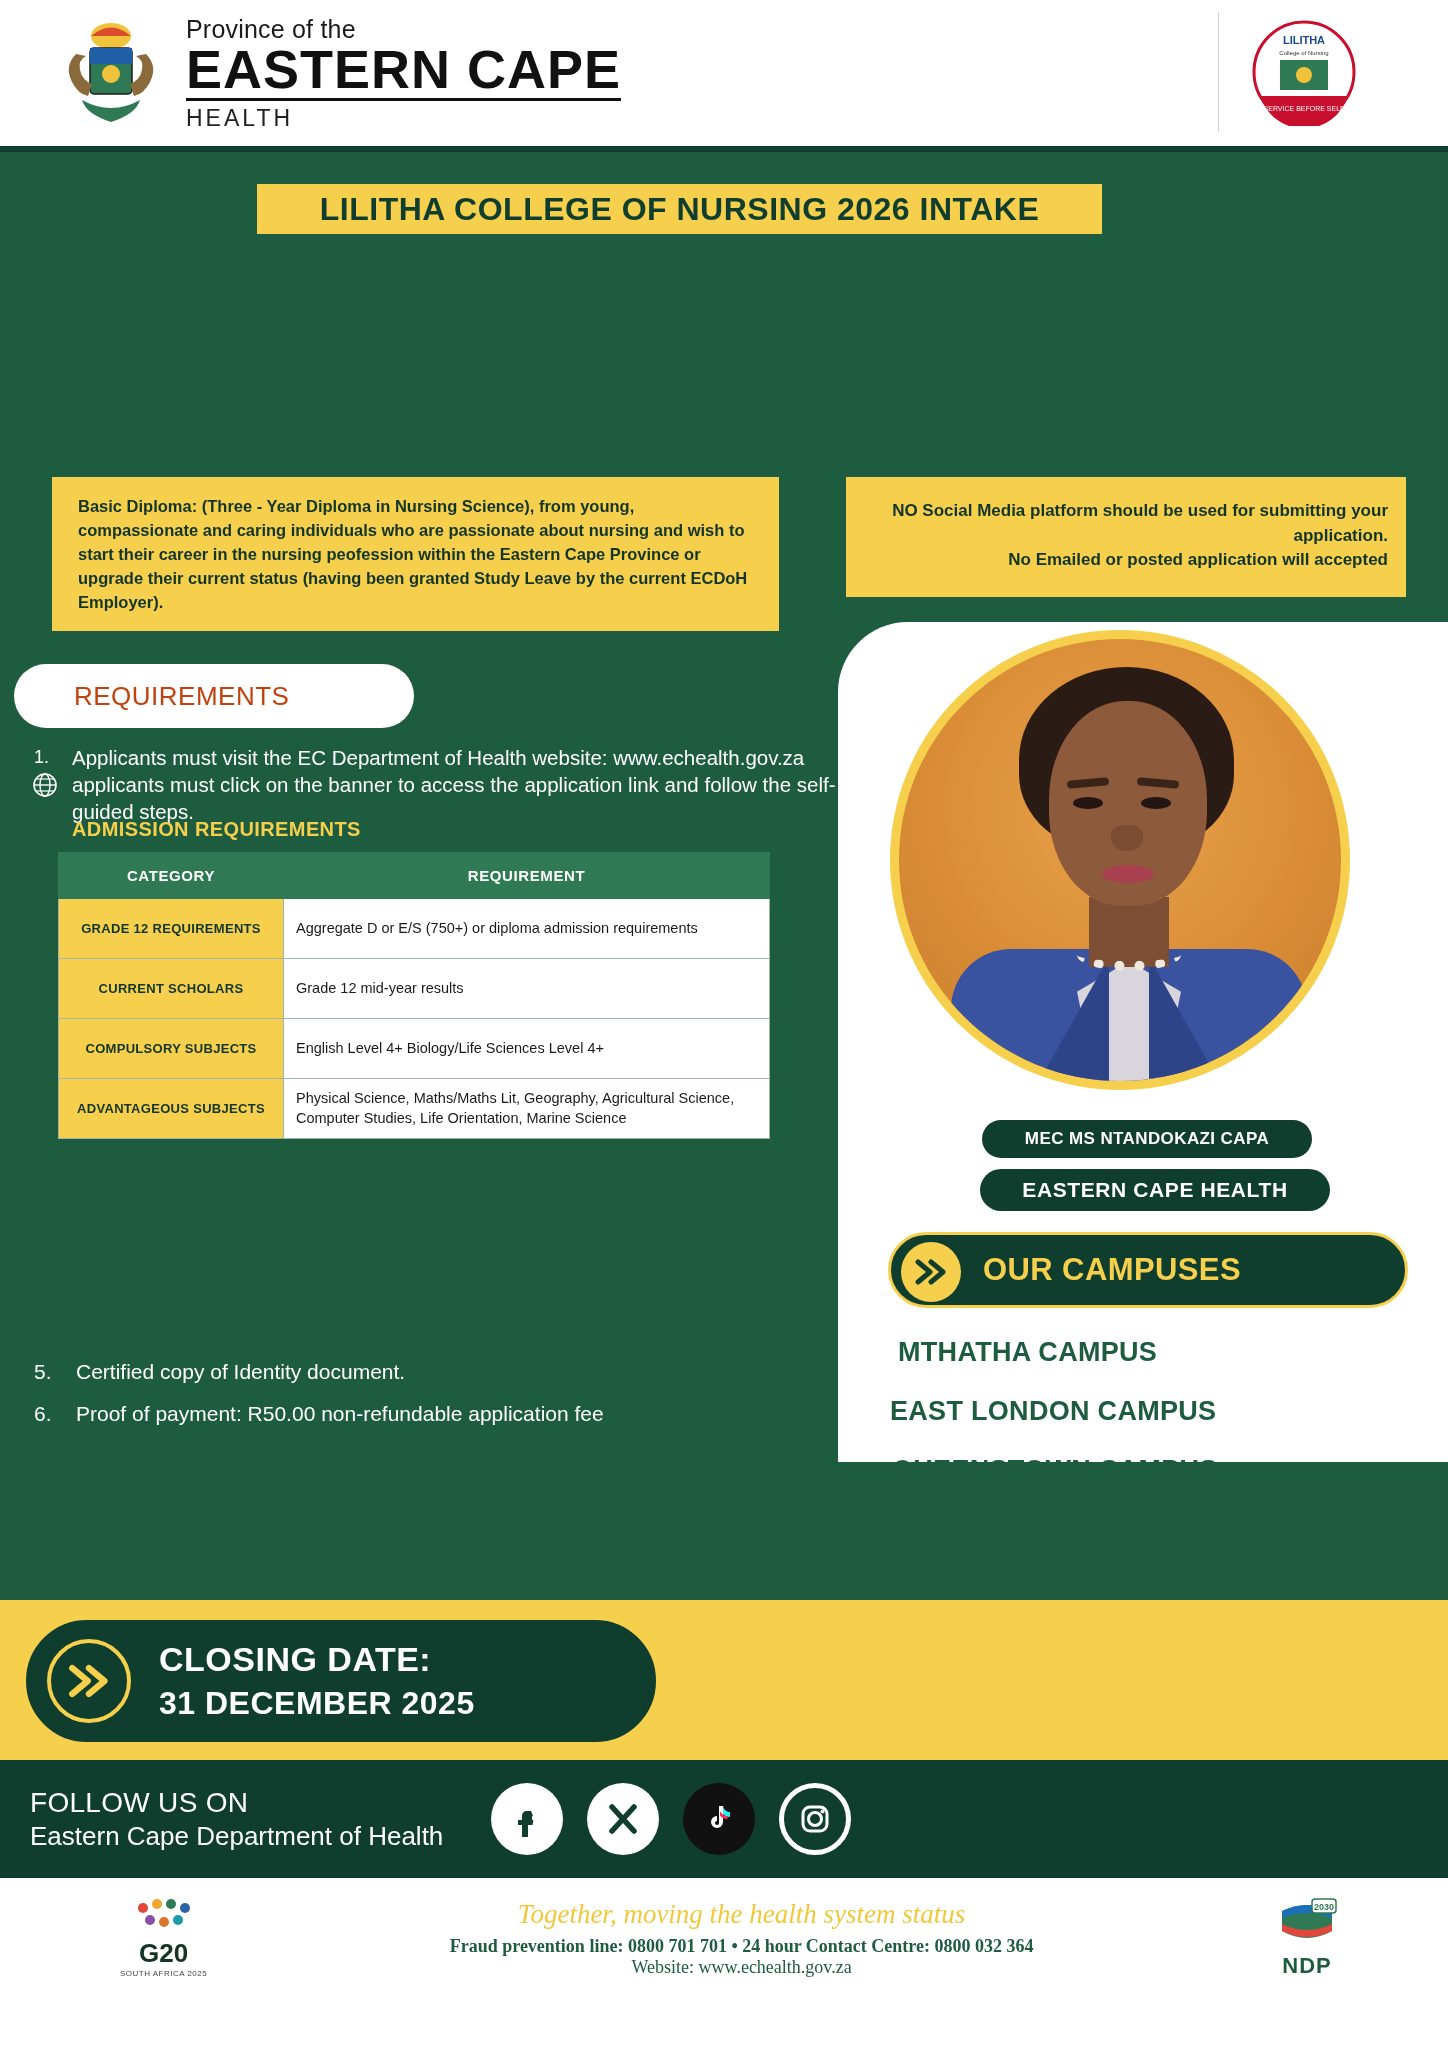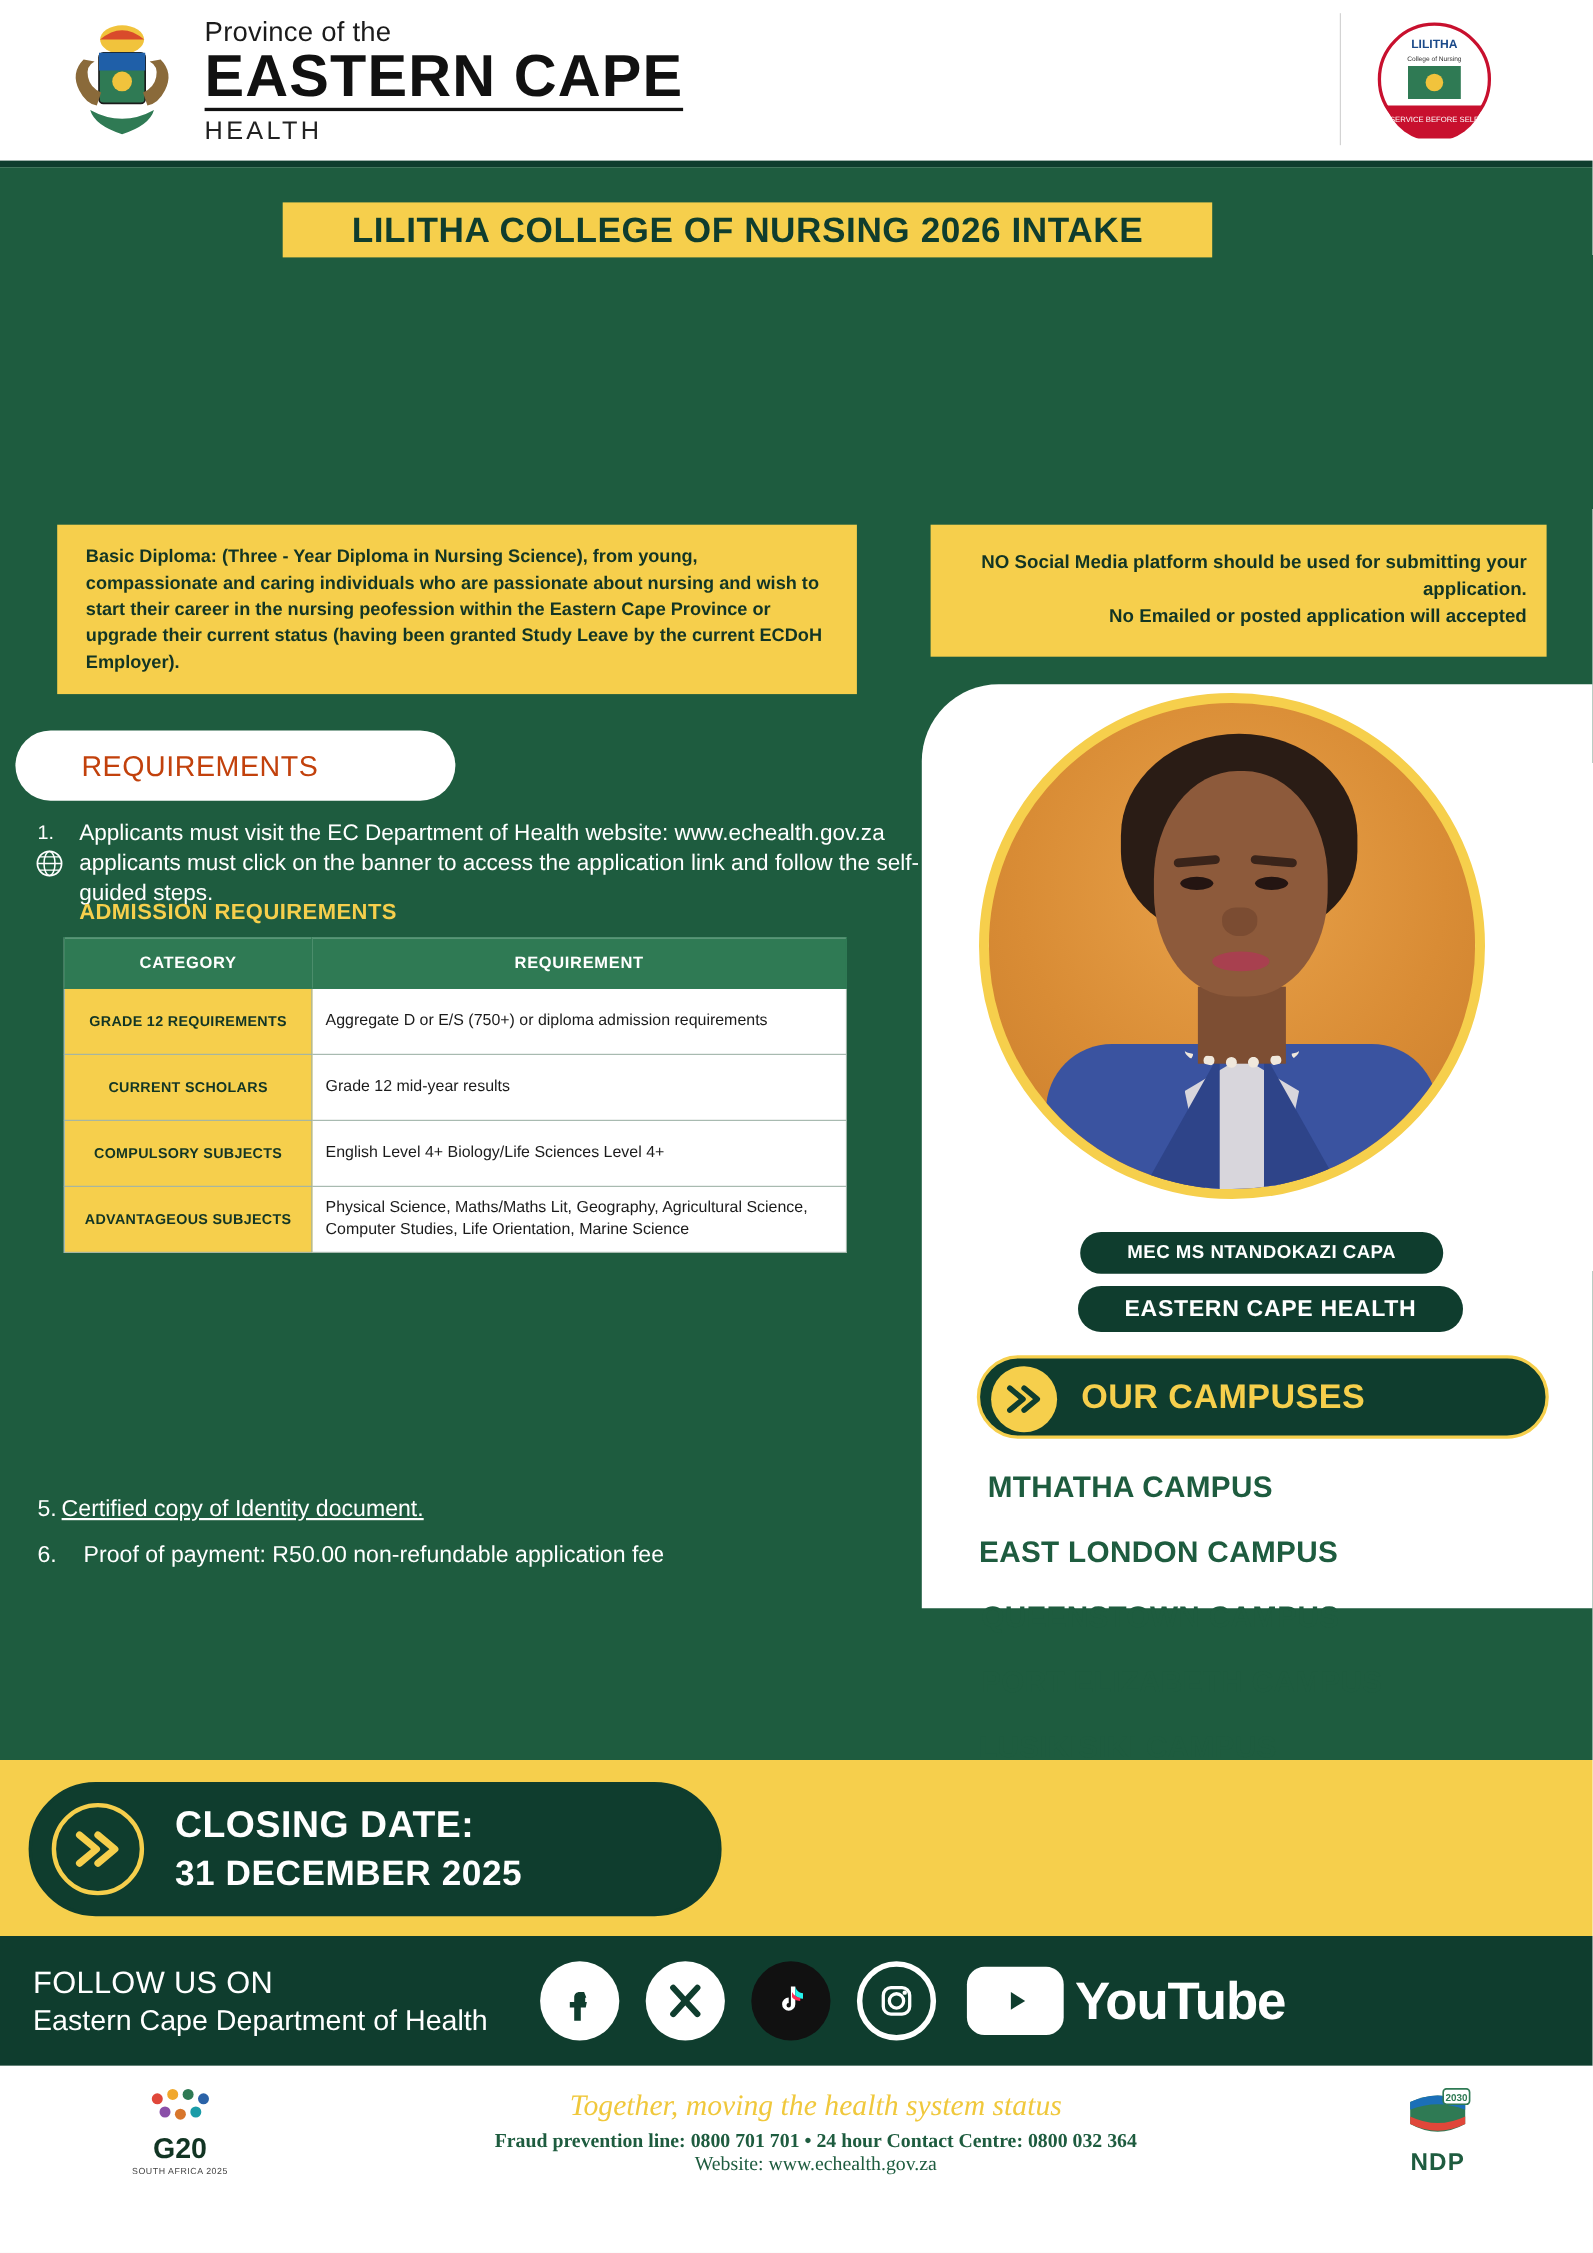--- a/index.html
+++ b/index.html
@@ -242,21 +242,21 @@
 
   .list-5 {
     position: absolute;
     left: 34px;
     top: 1208px;
     width: 760px;
     color: #ffffff;
     font-size: 21px;
   }
   .list-5 .num { position: absolute; left: 0; }
-  .list-5 .txt { margin-left: 22px; display: block; text-decoration: underline; }
+  .list-5 .txt { margin-left: 42px; display: block; }
   .list-6 {
     position: absolute;
     left: 34px;
     top: 1250px;
     width: 800px;
     color: #ffffff;
     font-size: 21px;
   }
   .list-6 .num { position: absolute; left: 0; }
   .list-6 .txt { margin-left: 42px; display: block; }
@@ -723,29 +723,20 @@
         </svg>
       </span>
       <span class="sicon ring">
         <svg width="40" height="40" viewBox="0 0 40 40">
           <rect x="8" y="8" width="24" height="24" rx="7" fill="none" stroke="#ffffff" stroke-width="3"></rect>
           <circle cx="20" cy="20" r="6.5" fill="none" stroke="#ffffff" stroke-width="3"></circle>
           <circle cx="27.5" cy="12.5" r="2" fill="#ffffff"></circle>
         </svg>
       </span>
     </div>
-    <div class="youtube">
-      <span class="yt-btn">
-        <svg width="44" height="34" viewBox="0 0 44 34">
-          <rect x="1" y="1" width="42" height="32" rx="9" fill="#ffffff"></rect>
-          <path d="M18 9 L31 17 L18 25 Z" fill="#0f3d2e"></path>
-        </svg>
-      </span>
-      <span class="yt-word">YouTube</span>
-    </div>
   </div>
 
   <div class="footer">
     <div class="g20">
       <div class="dots">
         <svg width="70" height="34" viewBox="0 0 70 34">
           <circle cx="14" cy="10" r="5" fill="#e0473a"></circle>
           <circle cx="28" cy="6" r="5" fill="#f1a82c"></circle>
           <circle cx="42" cy="6" r="5" fill="#2f7a54"></circle>
           <circle cx="56" cy="10" r="5" fill="#2b63a8"></circle>

